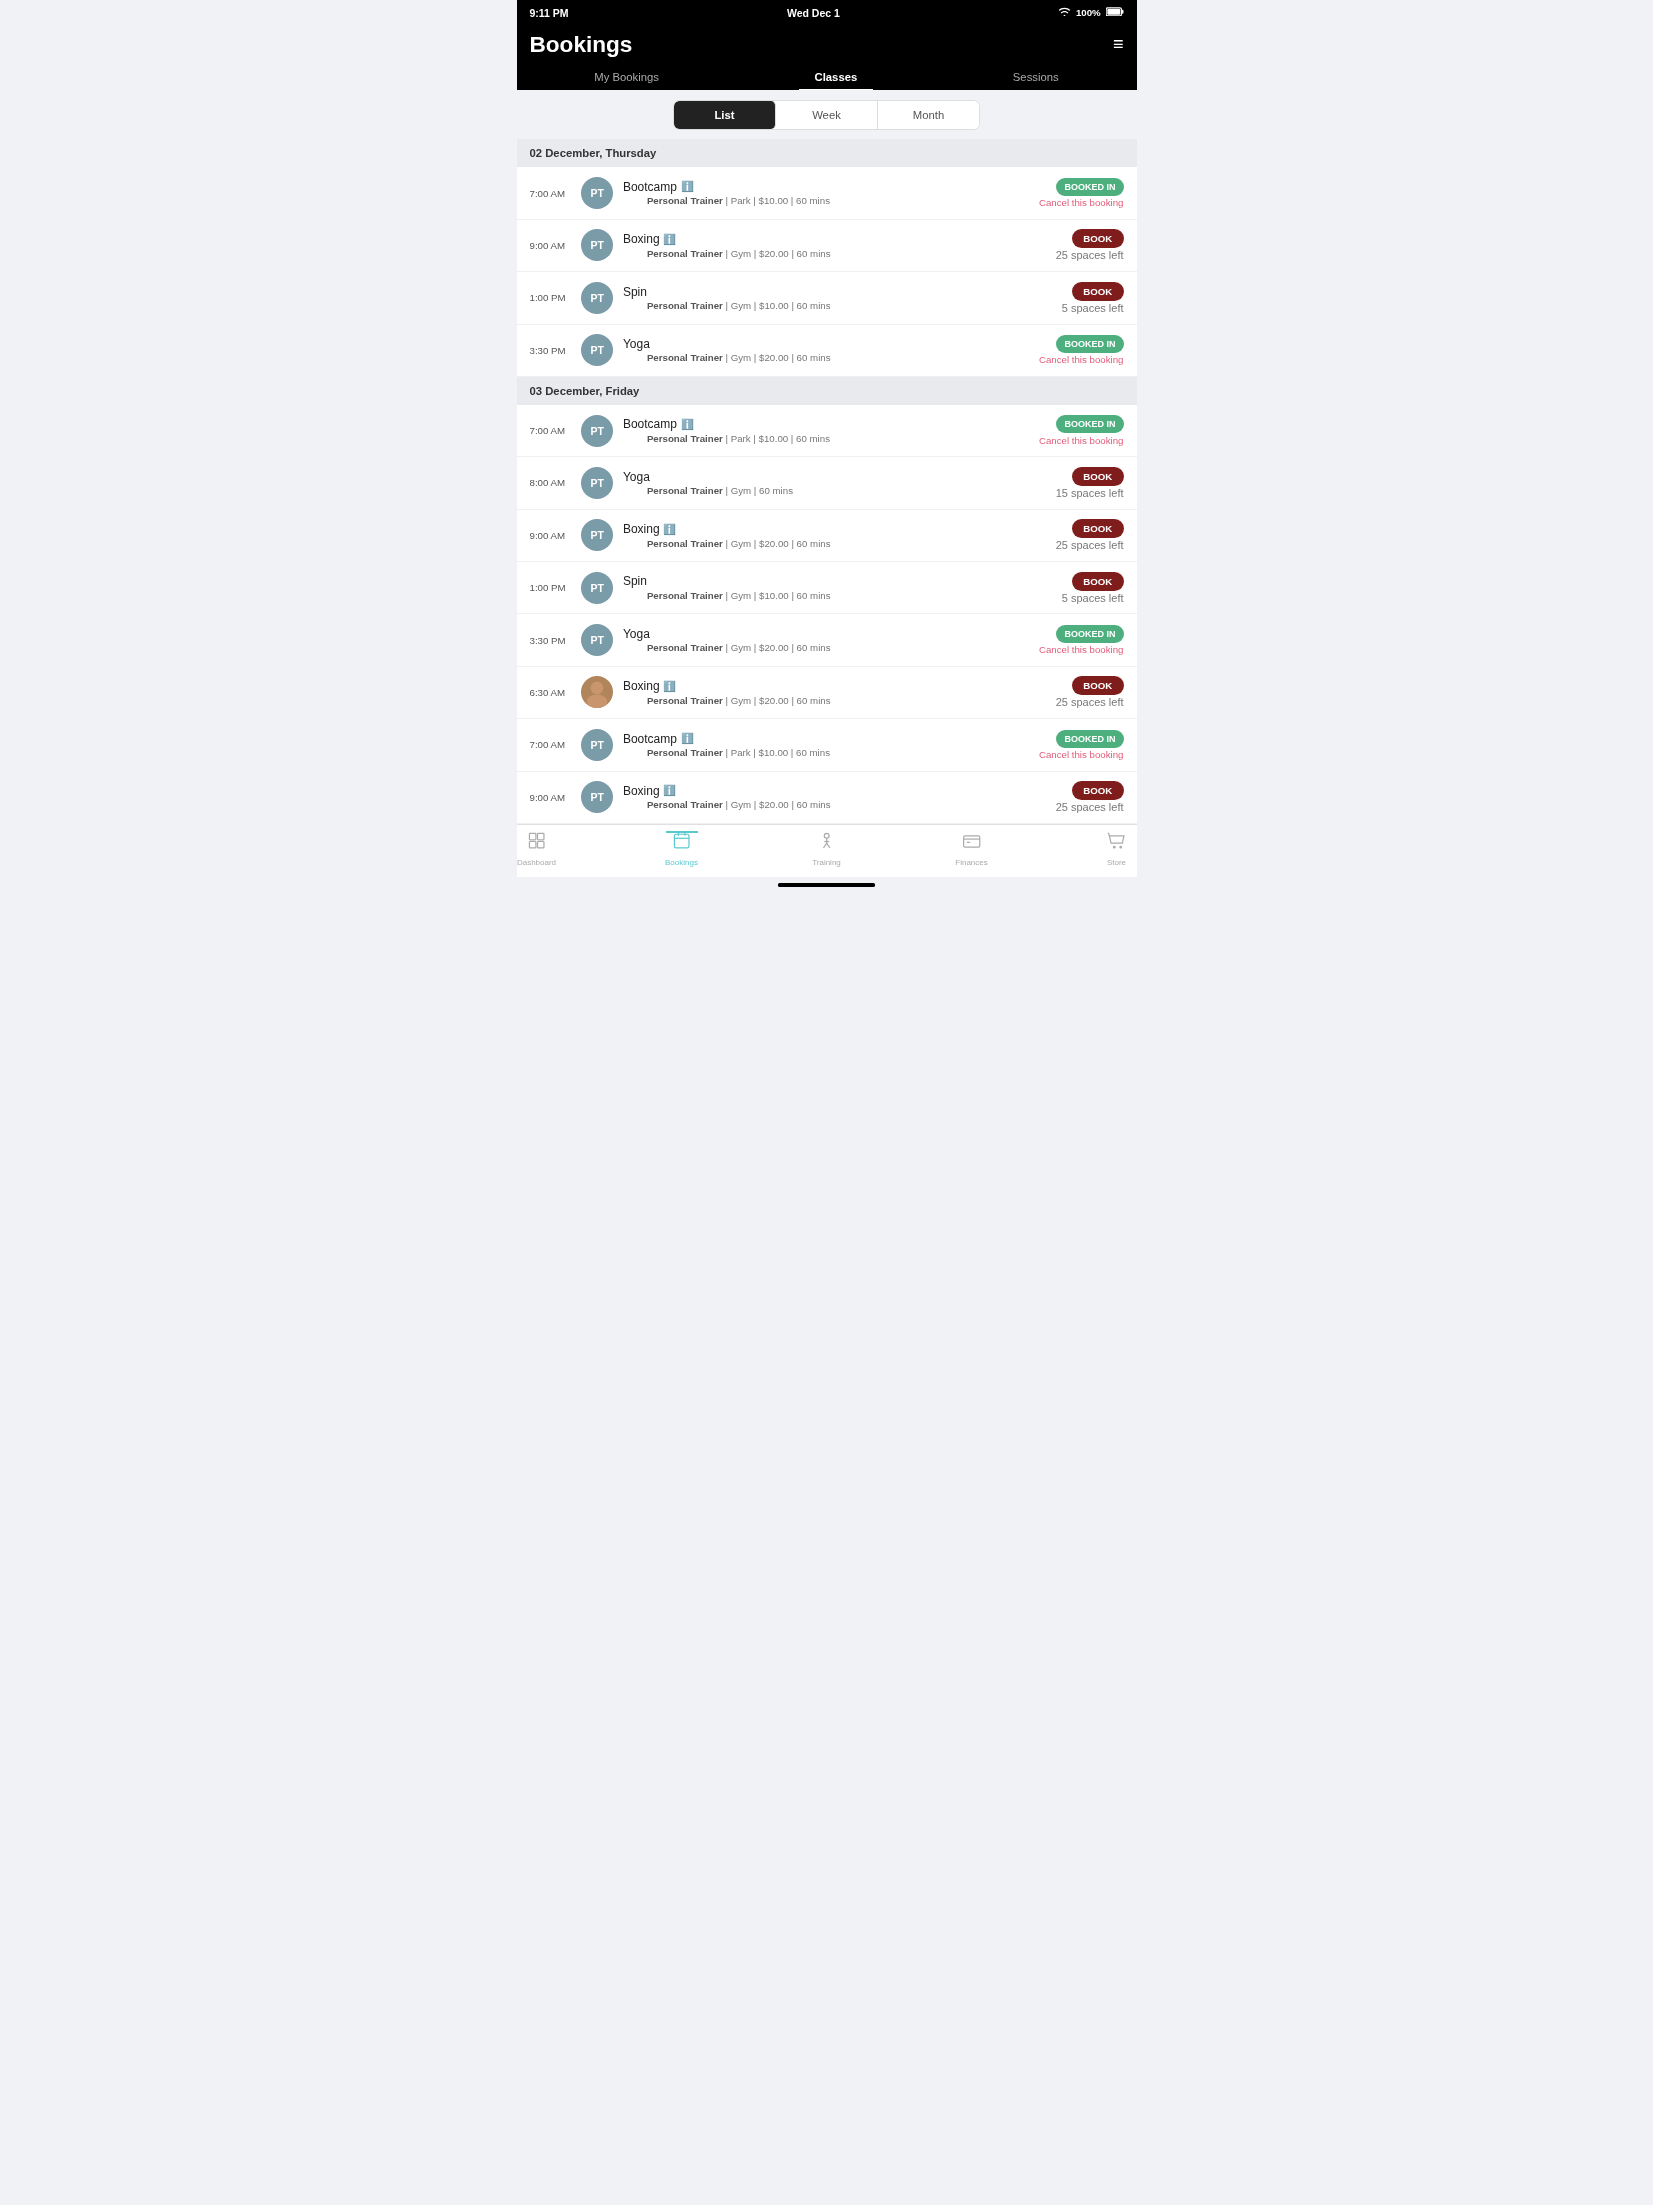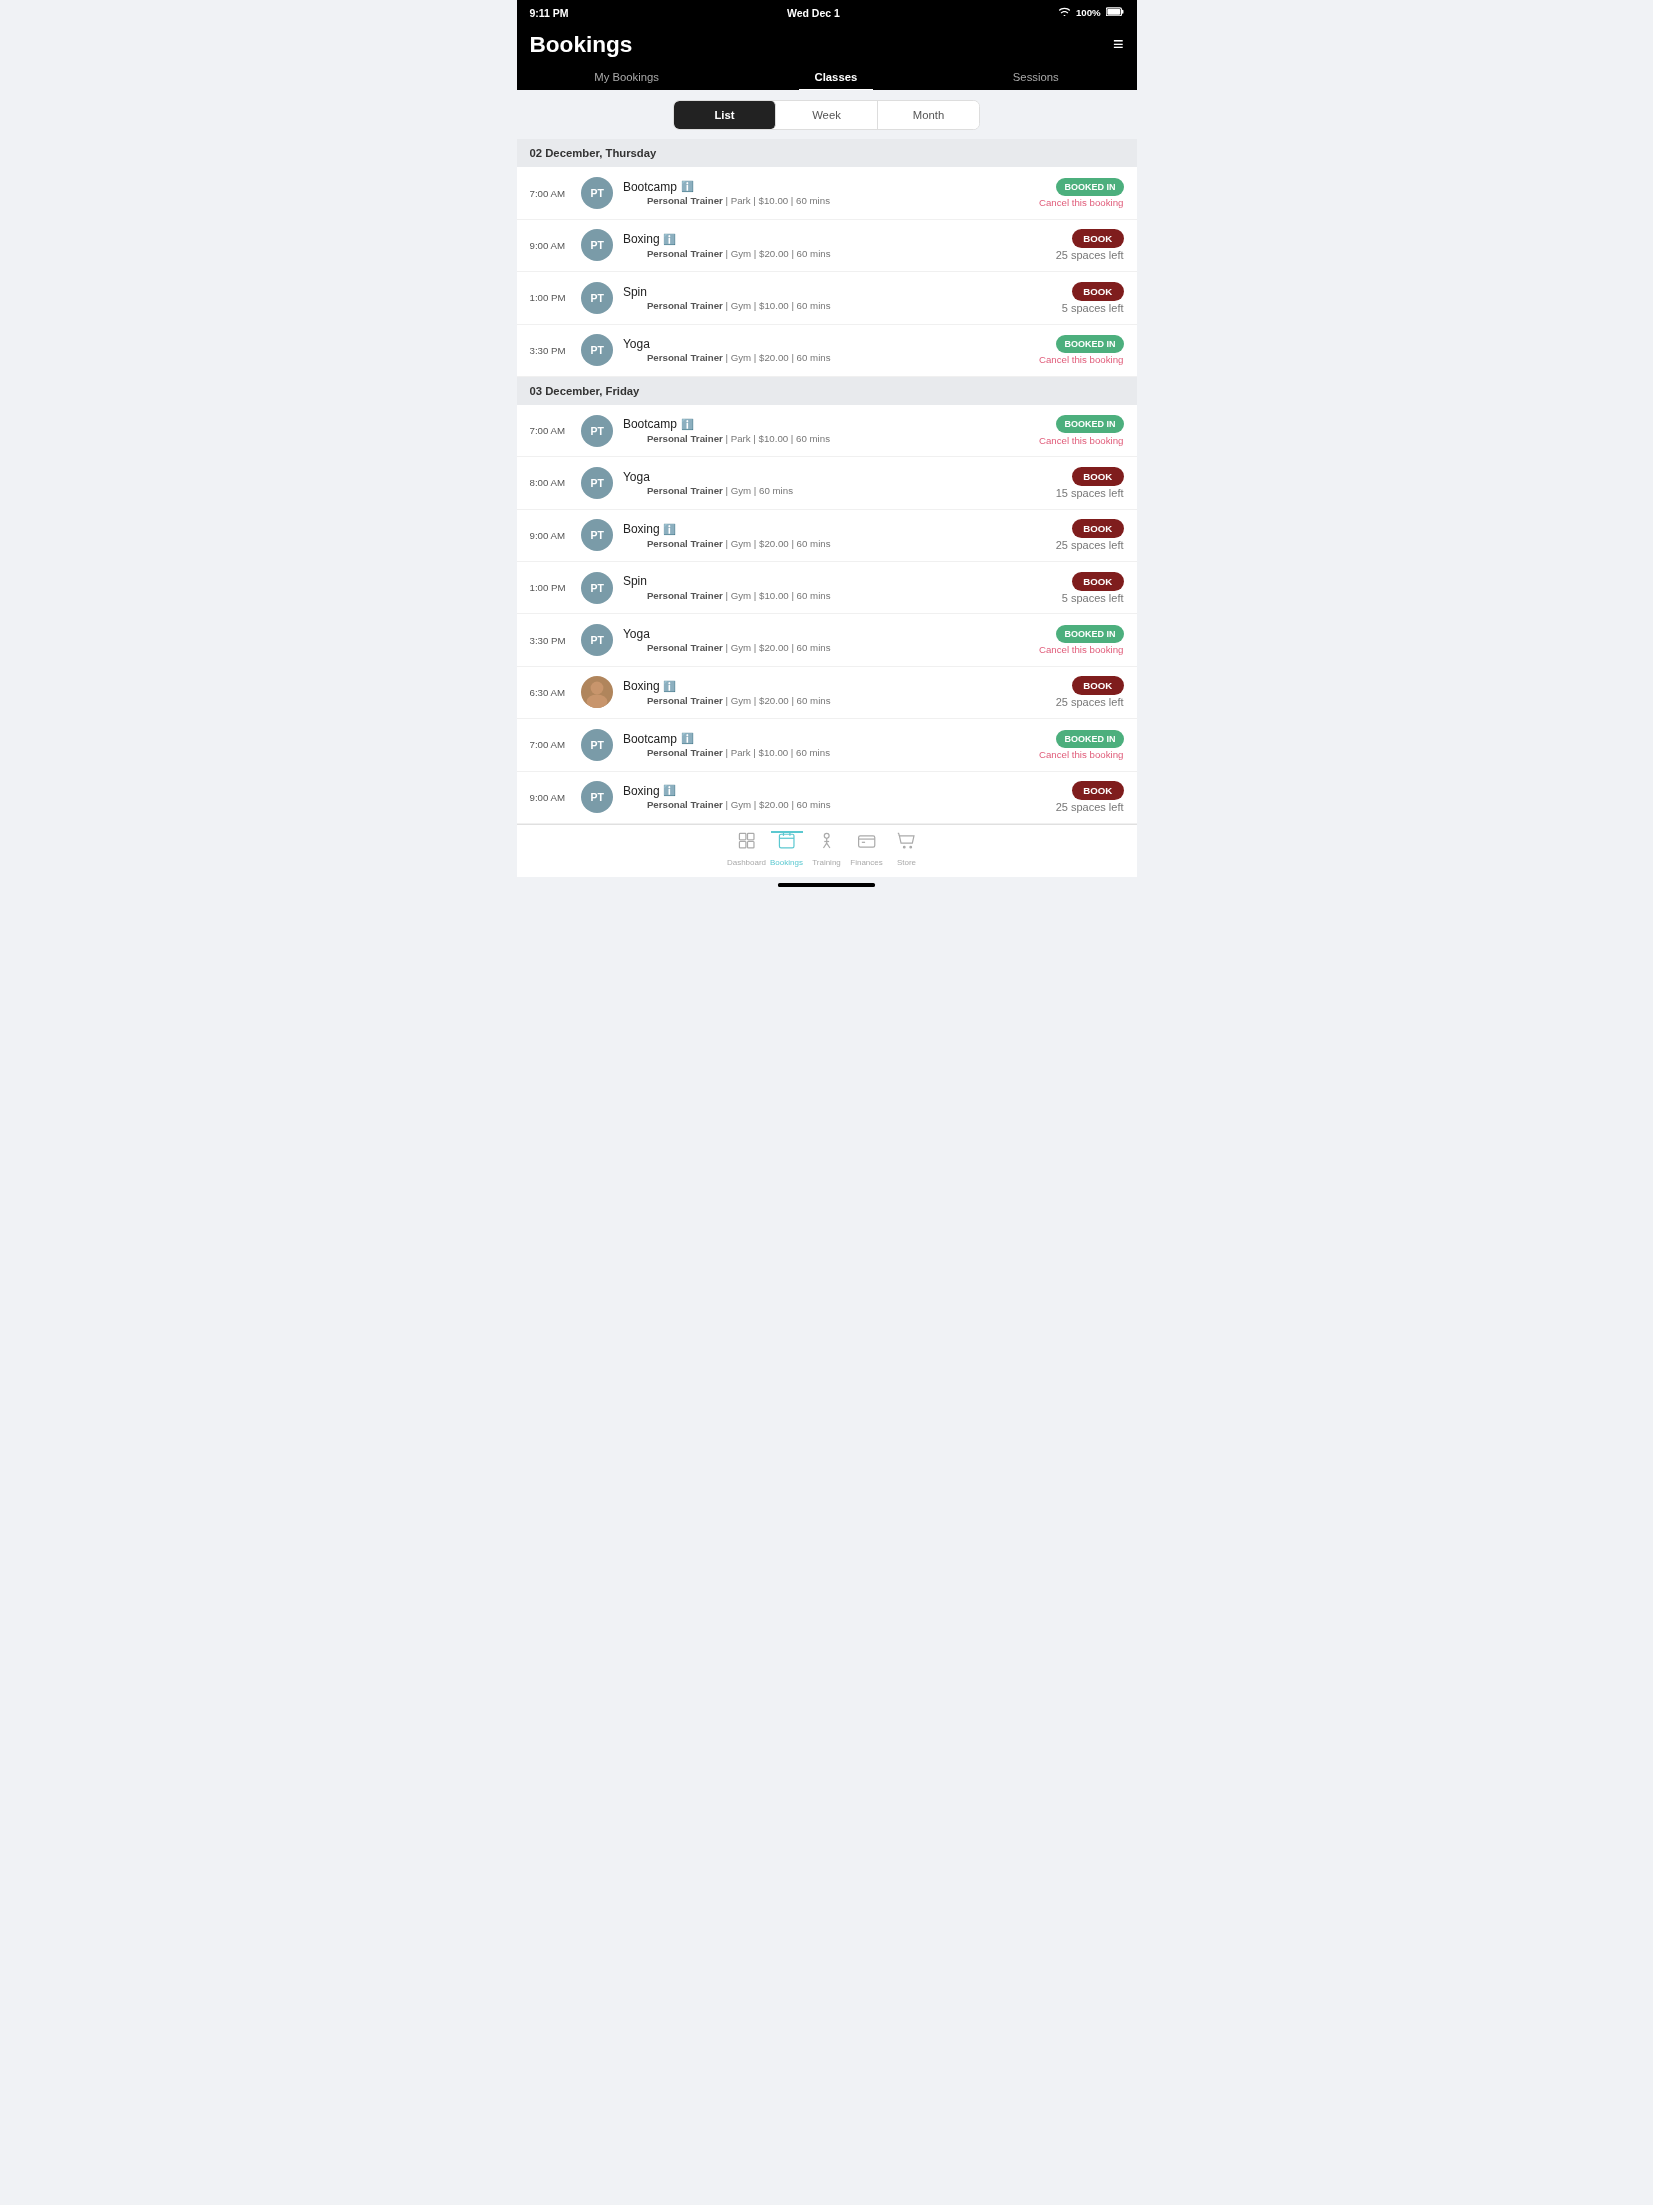--- a/index.html
+++ b/index.html
@@ -207,21 +207,21 @@
       color: #e05c7a;
       cursor: pointer;
       margin-top: 1.6px;
       text-align: right;
     }
     
     .bottom-nav {
       background: #fff;
       border-top: 0.8px solid #e0e0e0;
       display: flex;
-      justify-content: center;
+      justify-content: space-between;
       padding: 6.5px 0 9.7px;
       position: sticky;
       bottom: 8px;
       z-index: 100;
     }
     .bottom-nav-item {
       display: flex;
       flex-direction: column;
       align-items: center;
       gap: 2.4px;

